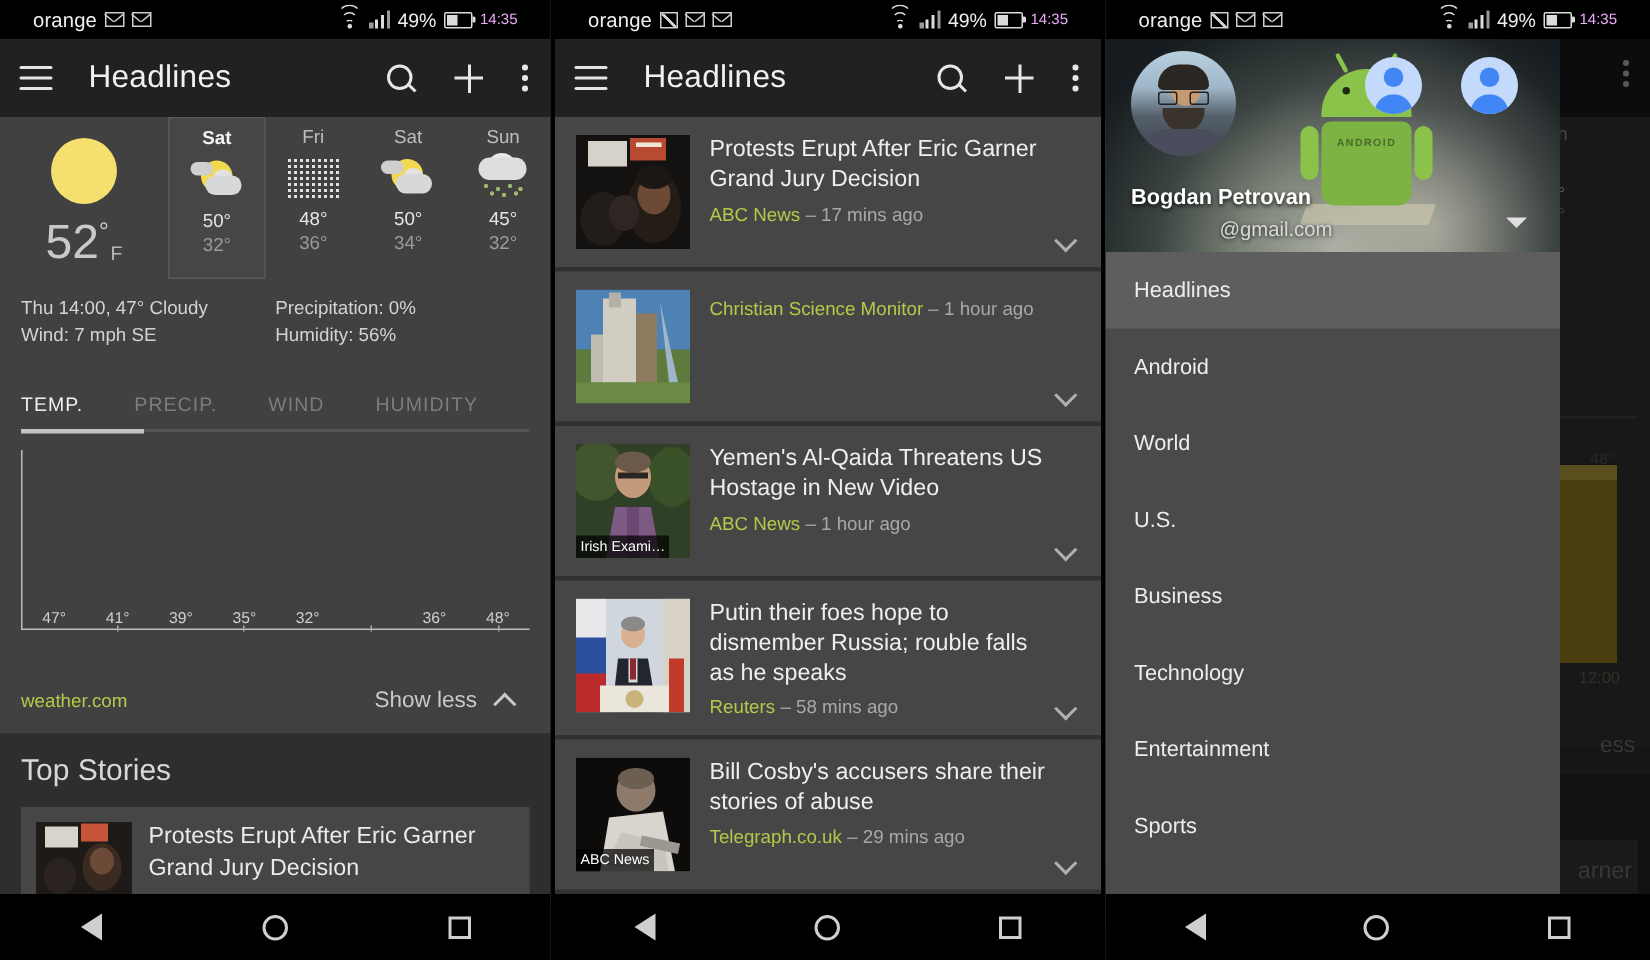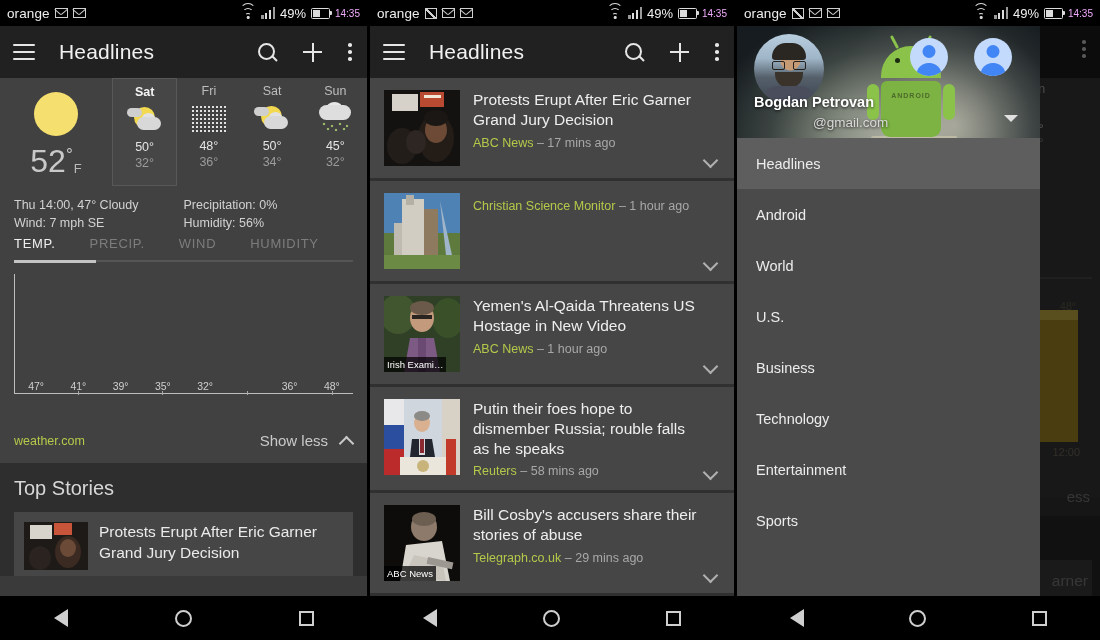--- a/index.html
+++ b/index.html
@@ -12,21 +12,21 @@
 
   .panel { position:relative; height:640px; overflow:hidden; background:#3a3a3a; }
   .p1 { width:367px; }
   .gap { width:3px; background:#000; height:640px; }
   .p2 { width:364px; }
   .p3 { width:363px; }
 
   
   .statusbar {
     height:26px; background:#000; color:#e8e8e8;
-    display:flex; padding:0 7px;
+    display:flex; padding:0 22px;
     font-size:13px; position:relative; z-index:60;
   }
   .sb-left { display:flex; align-items:center; gap:5px; }
   .sb-carrier { font-size:13.5px; letter-spacing:.1px; color:#efefef; }
   .sb-right { margin-left:auto; display:flex; align-items:center; gap:5px; }
   .mail-ic { width:13px; height:10px; border:1.3px solid #cfcfcf; position:relative; display:inline-block; }
   .mail-ic:before, .mail-ic:after {
     content:""; position:absolute; top:0px; width:8px; height:1.3px; background:#cfcfcf;
   }
   .mail-ic:before { left:-0.4px; transform-origin:left top; transform:rotate(40deg); }
@@ -127,21 +127,21 @@
       radial-gradient(circle at 26px 4px, #9bb86a 1.3px, transparent 1.6px),
       radial-gradient(circle at 7px 7px, #9bb86a 1.3px, transparent 1.6px),
       radial-gradient(circle at 15px 8px, #9bb86a 1.3px, transparent 1.6px),
       radial-gradient(circle at 23px 7px, #9bb86a 1.3px, transparent 1.6px);
   }
 
   .w-detail { display:flex; padding:10px 14px 4px 14px; gap:0; }
   .w-detcol { width:50%; }
   .w-detcol div { font-size:12.5px; color:#d2d2d2; line-height:1.45; }
 
-  .w-tabs { display:flex; padding:0 14px; margin-top:0; position:relative; }
+  .w-tabs { display:flex; padding:0 14px; margin-top:26px; position:relative; }
   .w-tab { flex:0 0 auto; padding:0 0 9px 0; margin-right:34px; font-size:13px;
      letter-spacing:.7px; color:#7d7d7d; }
   .w-tab.active { color:#efefef; }
   .w-tabrule { height:2px; background:#555; margin:0 14px; position:relative; }
   .w-tabrule i { position:absolute; left:0; top:0; height:3px; width:82px; background:#c4c4c4; }
 
   
   .chartwrap { padding:12px 14px 4px 14px; height:160px; position:relative; }
   .chart { position:relative; width:100%; height:148px; }
   .chart .yaxis { position:absolute; left:0; top:0; bottom:28px; width:1px; background:#bdbdbd; }
@@ -149,21 +149,21 @@
   .bars { position:absolute; left:1px; right:0; bottom:29px; top:6px; display:flex; align-items:flex-end; }
   .bar { flex:1; position:relative; }
   .bar .fill { width:100%; background:#e9cd4e; }
   .bar.night .fill { background:#c2a02b; }
   .bar .lbl { position:absolute; left:50%; transform:translateX(-50%); top:-15px;
      font-size:10.5px; color:#cfcfcf; white-space:nowrap; }
   .xlabels { position:absolute; left:0; right:0; bottom:6px; height:18px; }
   .xlabels span { position:absolute; transform:translateX(-50%); font-size:11px; color:#c3c3c3; }
   .xticks span { position:absolute; bottom:27px; width:1px; height:4px; background:#a8a8a8; }
 
-  .w-footer { display:flex; align-items:center; padding:10px 14px 14px 14px; }
+  .w-footer { display:flex; align-items:center; padding:10px 24px 14px 14px; }
   .w-src { font-size:12.5px; color:#b6c94a; }
   .w-showless { margin-left:auto; display:flex; align-items:center; gap:12px;
      font-size:15px; color:#c9c9c9; }
   .chev-up { width:13px;height:13px; position:relative; }
   .chev-up:before { content:""; position:absolute; left:1px; top:4px; width:9px;height:9px;
      border-left:2px solid #c9c9c9; border-top:2px solid #c9c9c9; transform:rotate(45deg); }
 
   
   .topstories { background:#2e2e2e; padding:14px 14px 0 14px; }
   .ts-title { font-size:20px; color:#d7d7d7; font-weight:400; }
@@ -186,21 +186,21 @@
   .news-src { color:#b4c94a; }
   .news-chev { position:absolute; right:16px; bottom:14px; width:14px;height:9px; }
   .news-chev:before { content:""; position:absolute; left:1px; top:0px; width:9px;height:9px;
      border-right:2px solid #b0b0b0; border-bottom:2px solid #b0b0b0;
      transform:rotate(45deg); }
 
   
   .p3-scrim { position:absolute; inset:26px 0 0 0; background:rgba(0,0,0,.62); z-index:20; }
   .drawer { position:absolute; left:0; top:26px; width:303px; bottom:44px;
      background:#4a4a4a; z-index:30; overflow:hidden; }
-  .dr-header { height:112px; position:relative; overflow:hidden; }
+  .dr-header { height:142px; position:relative; overflow:hidden; }
   .dr-bg { position:absolute; inset:0;
     background:
       radial-gradient(circle at 72% 88%, rgba(210,205,190,.55) 0%, rgba(120,125,120,.25) 32%, transparent 55%),
       radial-gradient(ellipse at 50% 100%, #b9bcae 0%, #7d8478 28%, #3c4442 55%, #161c1f 85%),
       linear-gradient(180deg,#0d1114 0%, #232b2d 42%, #6d756c 78%, #99a08e 100%);
   }
   .dr-droid { position:absolute; left:128px; top:14px; width:92px; height:108px; }
   .dr-droid .head { position:absolute; left:16px; top:6px; width:60px; height:32px;
      background:#8bc34a; border-radius:32px 32px 0 0; }
   .dr-droid .head:before,.dr-droid .head:after { content:""; position:absolute; top:-11px;

